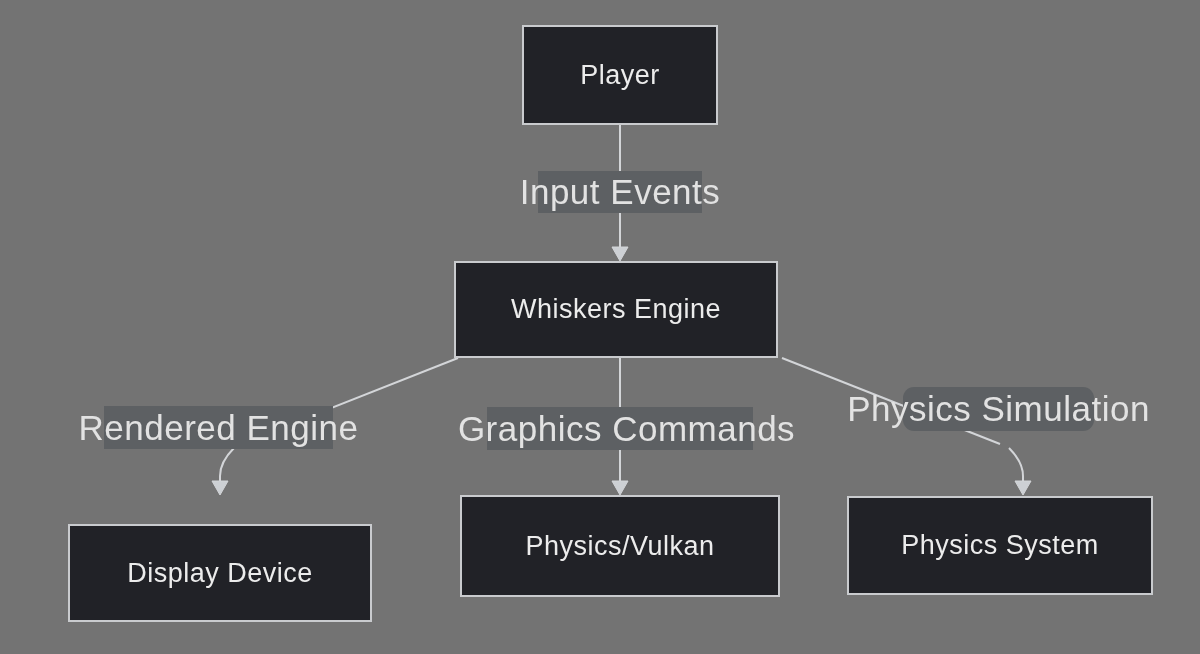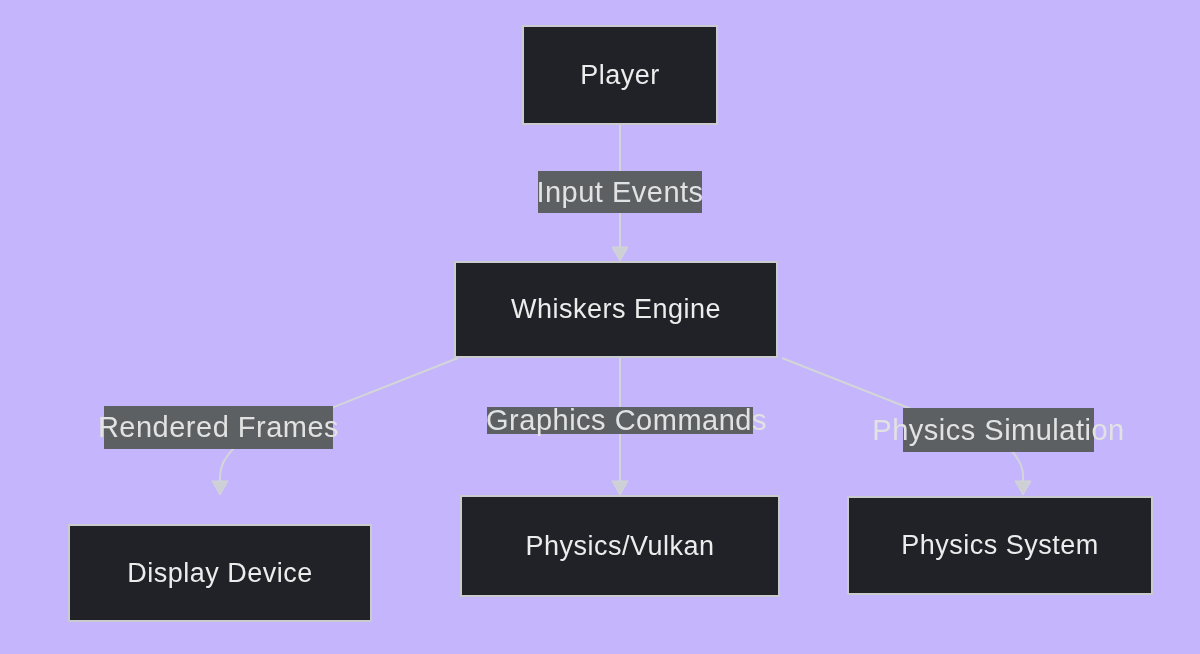--- a/index.html
+++ b/index.html
@@ -4,21 +4,21 @@
 <style>
   html, body {
     margin: 0;
     padding: 0;
     background: #081019;
   }
   #stage {
     position: relative;
     width: 1200px;
     height: 654px;
-    background: #c4b5fd;
+    background: #737373;
     overflow: hidden;
     font-family: "Liberation Sans", "DejaVu Sans", sans-serif;
   }
   #edge-layer {
     position: absolute;
     left: 0; top: 0;
     width: 1200px;
     height: 654px;
   }
   .edge-line {
@@ -49,35 +49,35 @@
   .edge-label {
     position: absolute;
     background: #5d6063;
     display: flex;
     align-items: center;
     justify-content: center;
     box-sizing: border-box;
   }
   .edge-label-text {
     color: #e2e2e2;
-    font-size: 29px;
+    font-size: 35px;
     letter-spacing: 0.5px;
     white-space: nowrap;
   }
   
   #node-player   { left: 522px; top: 25px;  width: 196px; height: 100px; }
   #node-engine   { left: 454px; top: 261px; width: 324px; height: 97px;  }
   #node-display  { left: 68px;  top: 524px; width: 304px; height: 98px;  }
   #node-opengl   { left: 460px; top: 495px; width: 320px; height: 102px; }
   #node-physics  { left: 841px; top: 496px; width: 306px; height: 99px; margin-left: 6px;  }
   
   #label-input-events        { left: 538px; top: 171px; width: 164px; height: 42px; }
   #label-rendered-frames     { left: 104px; top: 406px; width: 229px; height: 43px; }
-  #label-graphics-commands   { left: 487px; top: 407px; width: 266px; height: 27px; padding-left: 13px; }
-  #label-physics-simulation  { left: 903px; top: 408px; width: 191px; height: 44px; }
+  #label-graphics-commands   { left: 487px; top: 407px; width: 266px; height: 43px; padding-left: 13px; }
+  #label-physics-simulation  { left: 903px; top: 387px; width: 191px; height: 44px; border-radius: 11px; }
 </style>
 </head>
 <body>
 
 <div id="stage">
 
   <svg id="edge-layer" viewBox="0 0 1200 654" xmlns="http://www.w3.org/2000/svg">
 
     <path class="edge-line" d="M620 125 L620 250"></path>
     <polygon class="arrowhead" points="612,247 628,247 620,261"></polygon>
@@ -112,21 +112,21 @@
 
   <div class="node" id="node-physics">
     <span class="node-label">Physics System</span>
   </div>
 
   <div class="edge-label" id="label-input-events">
     <span class="edge-label-text">Input Events</span>
   </div>
 
   <div class="edge-label" id="label-rendered-frames">
-    <span class="edge-label-text">Rendered Frames</span>
+    <span class="edge-label-text">Rendered Engine</span>
   </div>
 
   <div class="edge-label" id="label-graphics-commands">
     <span class="edge-label-text">Graphics Commands</span>
   </div>
 
   <div class="edge-label" id="label-physics-simulation">
     <span class="edge-label-text">Physics Simulation</span>
   </div>
 

